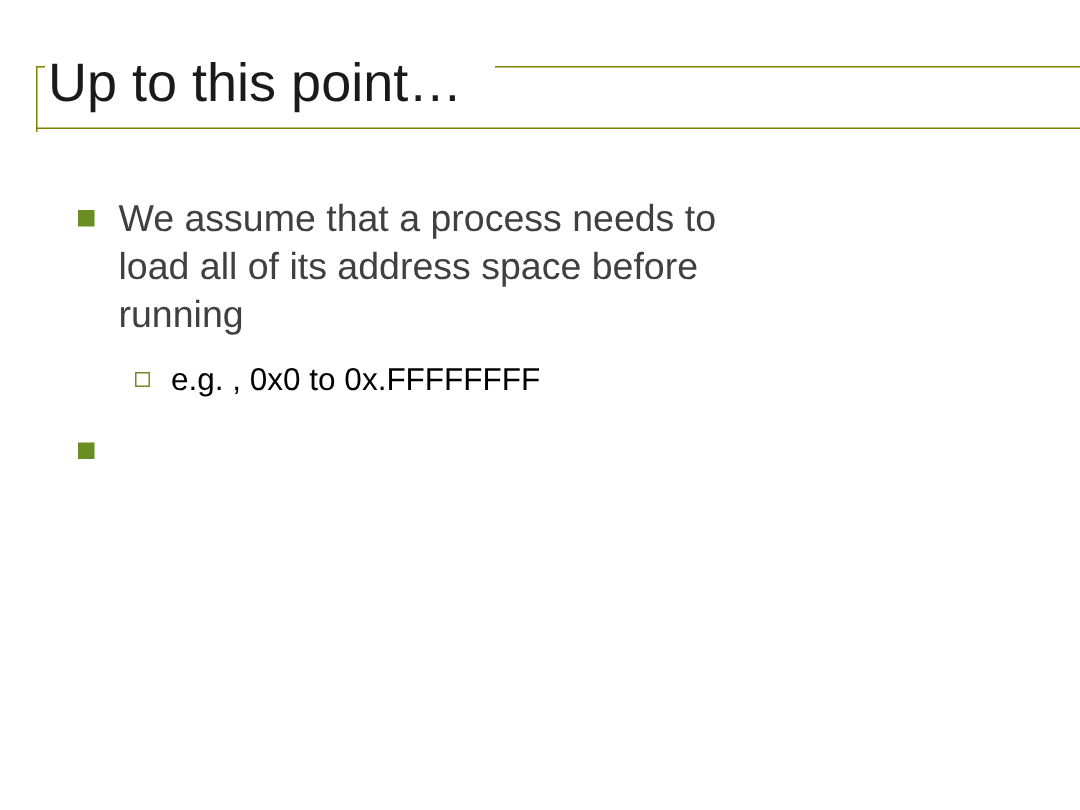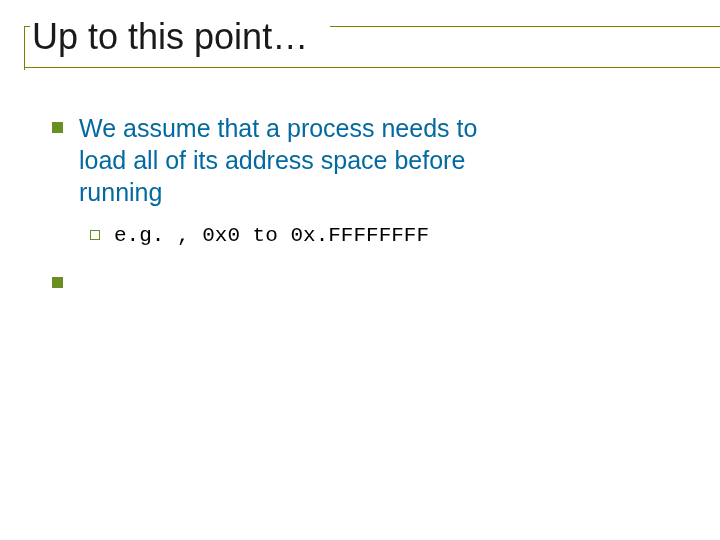--- a/index.html
+++ b/index.html
@@ -8,21 +8,21 @@
     height: 540px;
     background: #ffffff;
     font-family: Arial, Helvetica, sans-serif;
     position: relative;
     overflow: hidden;
   }
   .slide {
     width: 572px;
     height: 540px;
     position: relative;
-    padding: 16px 24px 24px 24px;
+    padding: 34px 24px 24px 24px;
   }
   .title-wrap {
     position: relative;
     margin-bottom: 48px;
   }
   .title {
     font-size: 36px;
     color: #1a1a1a;
     font-weight: normal;
     position: relative;
@@ -86,30 +86,29 @@
     width: 10px;
     height: 10px;
     border: 1px solid #6b8e23;
     background: transparent;
     flex-shrink: 0;
     margin-top: 8px;
     margin-right: 14px;
   }
   .bullet-text {
     font-size: 25px;
-    color: #0369a1;
+    color: #404040;
     line-height: 1.28;
   }
   .sub-row {
     display: flex;
     align-items: flex-start;
     margin-left: 38px;
     margin-top: 14px;
     margin-bottom: 18px;
-    font-family: Liberation Mono, monospace;
   }
   .sub-text {
     font-size: 21px;
     color: #000000;
     line-height: 1.3;
   }
 </style>
 </head>
 <body>
 

